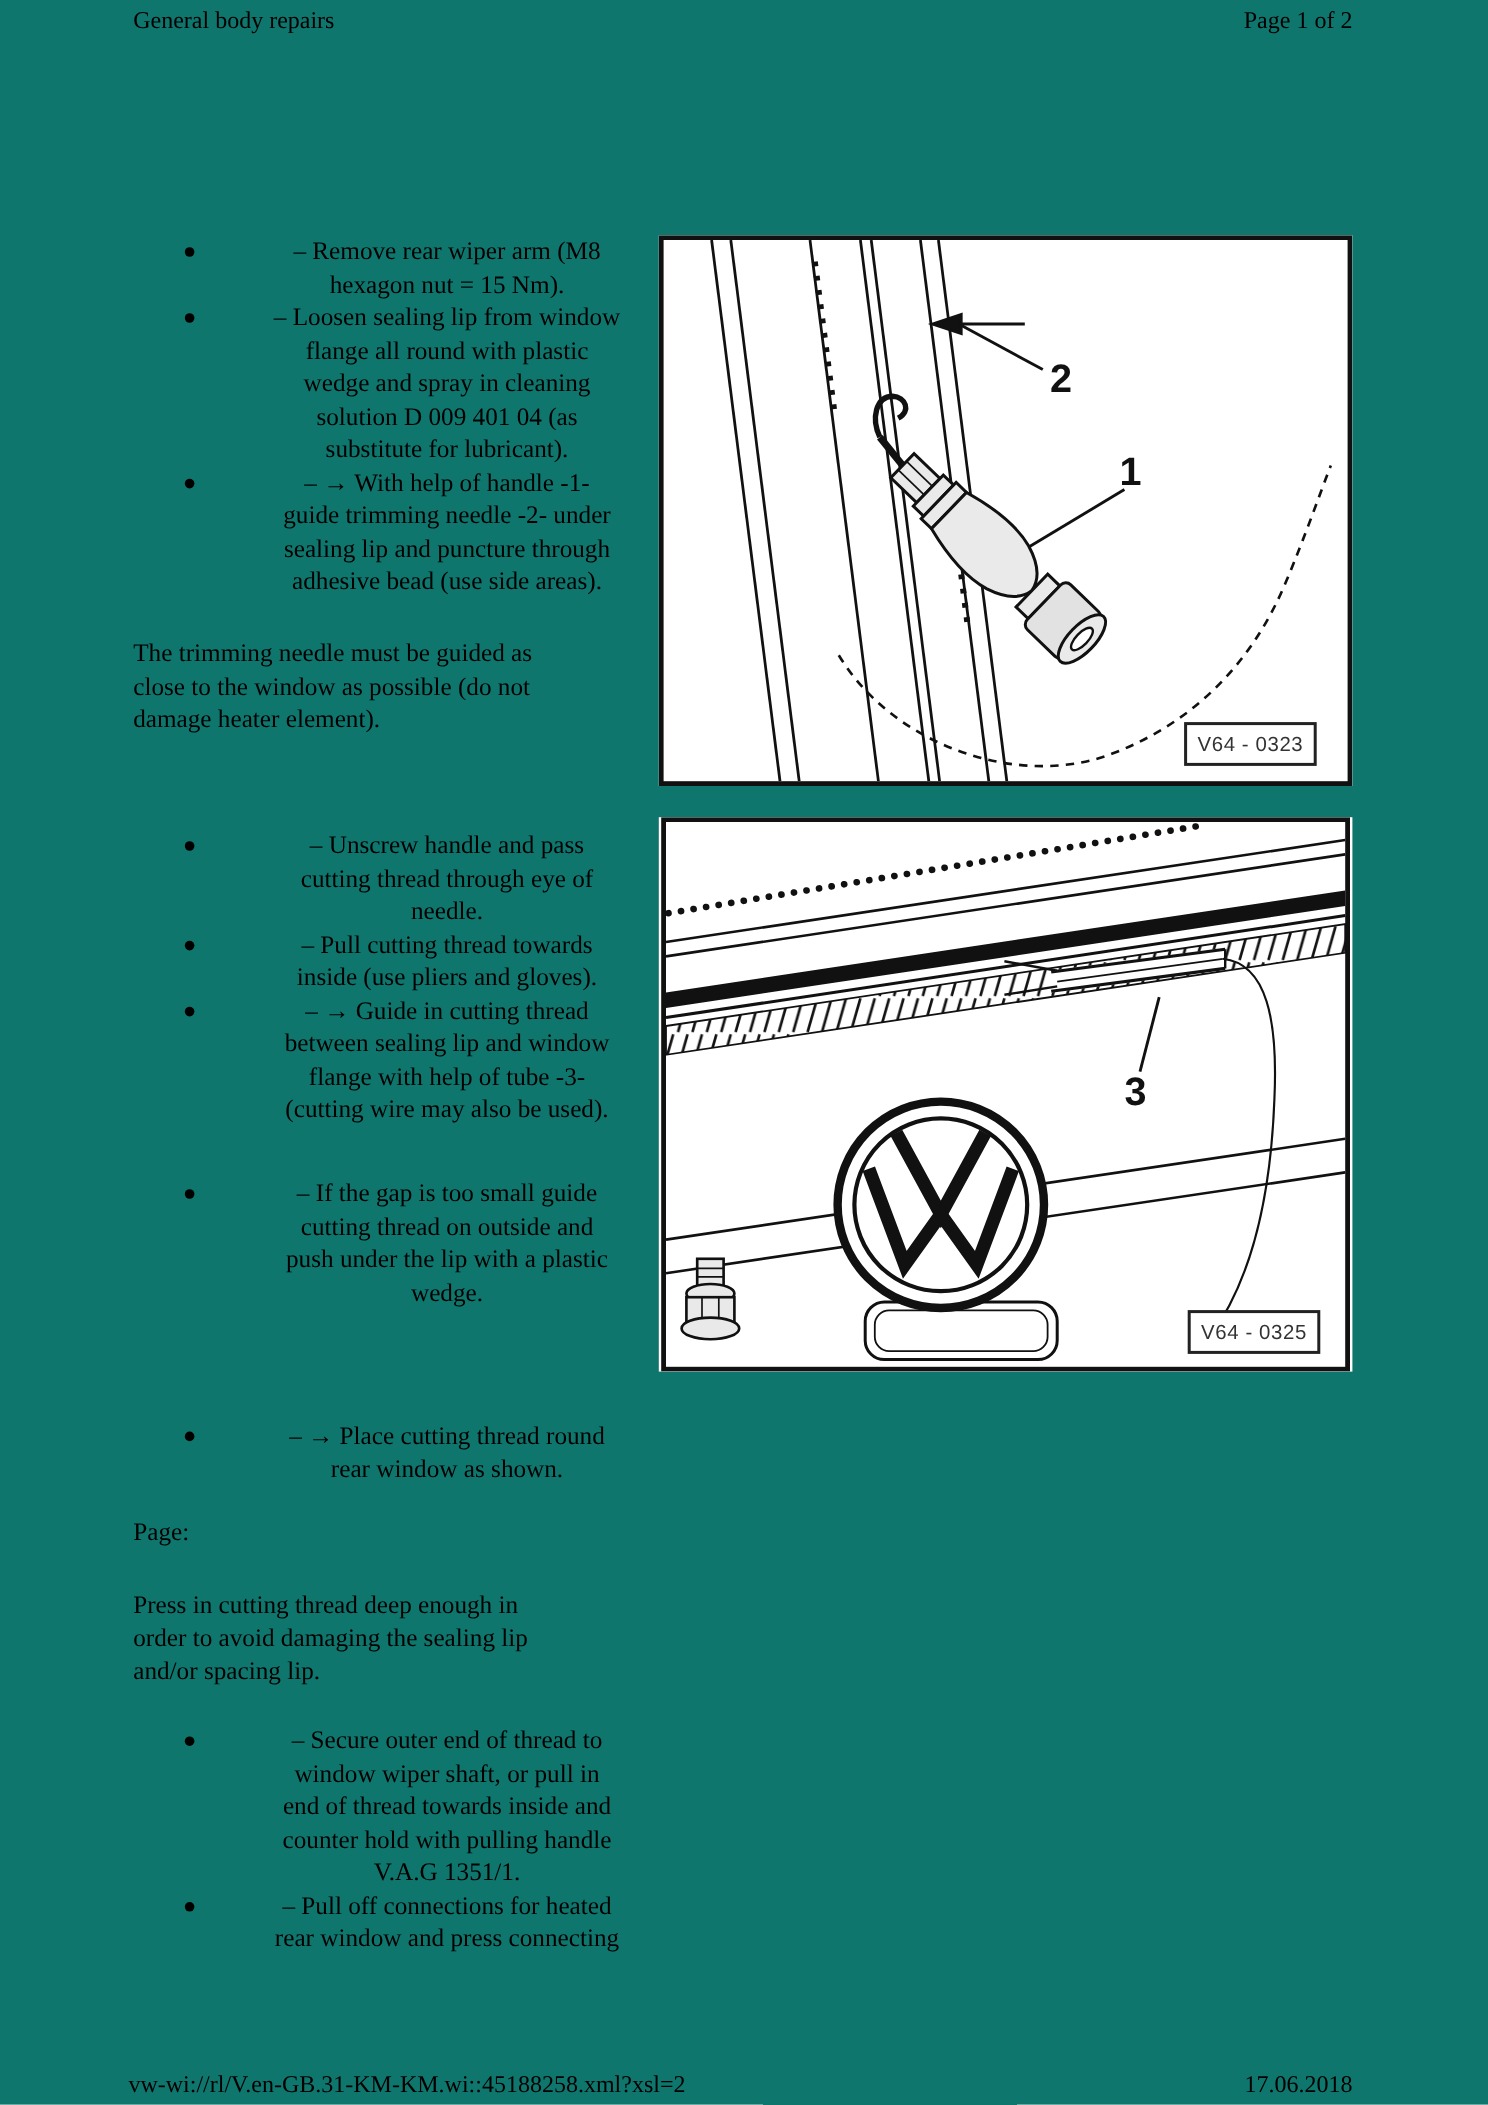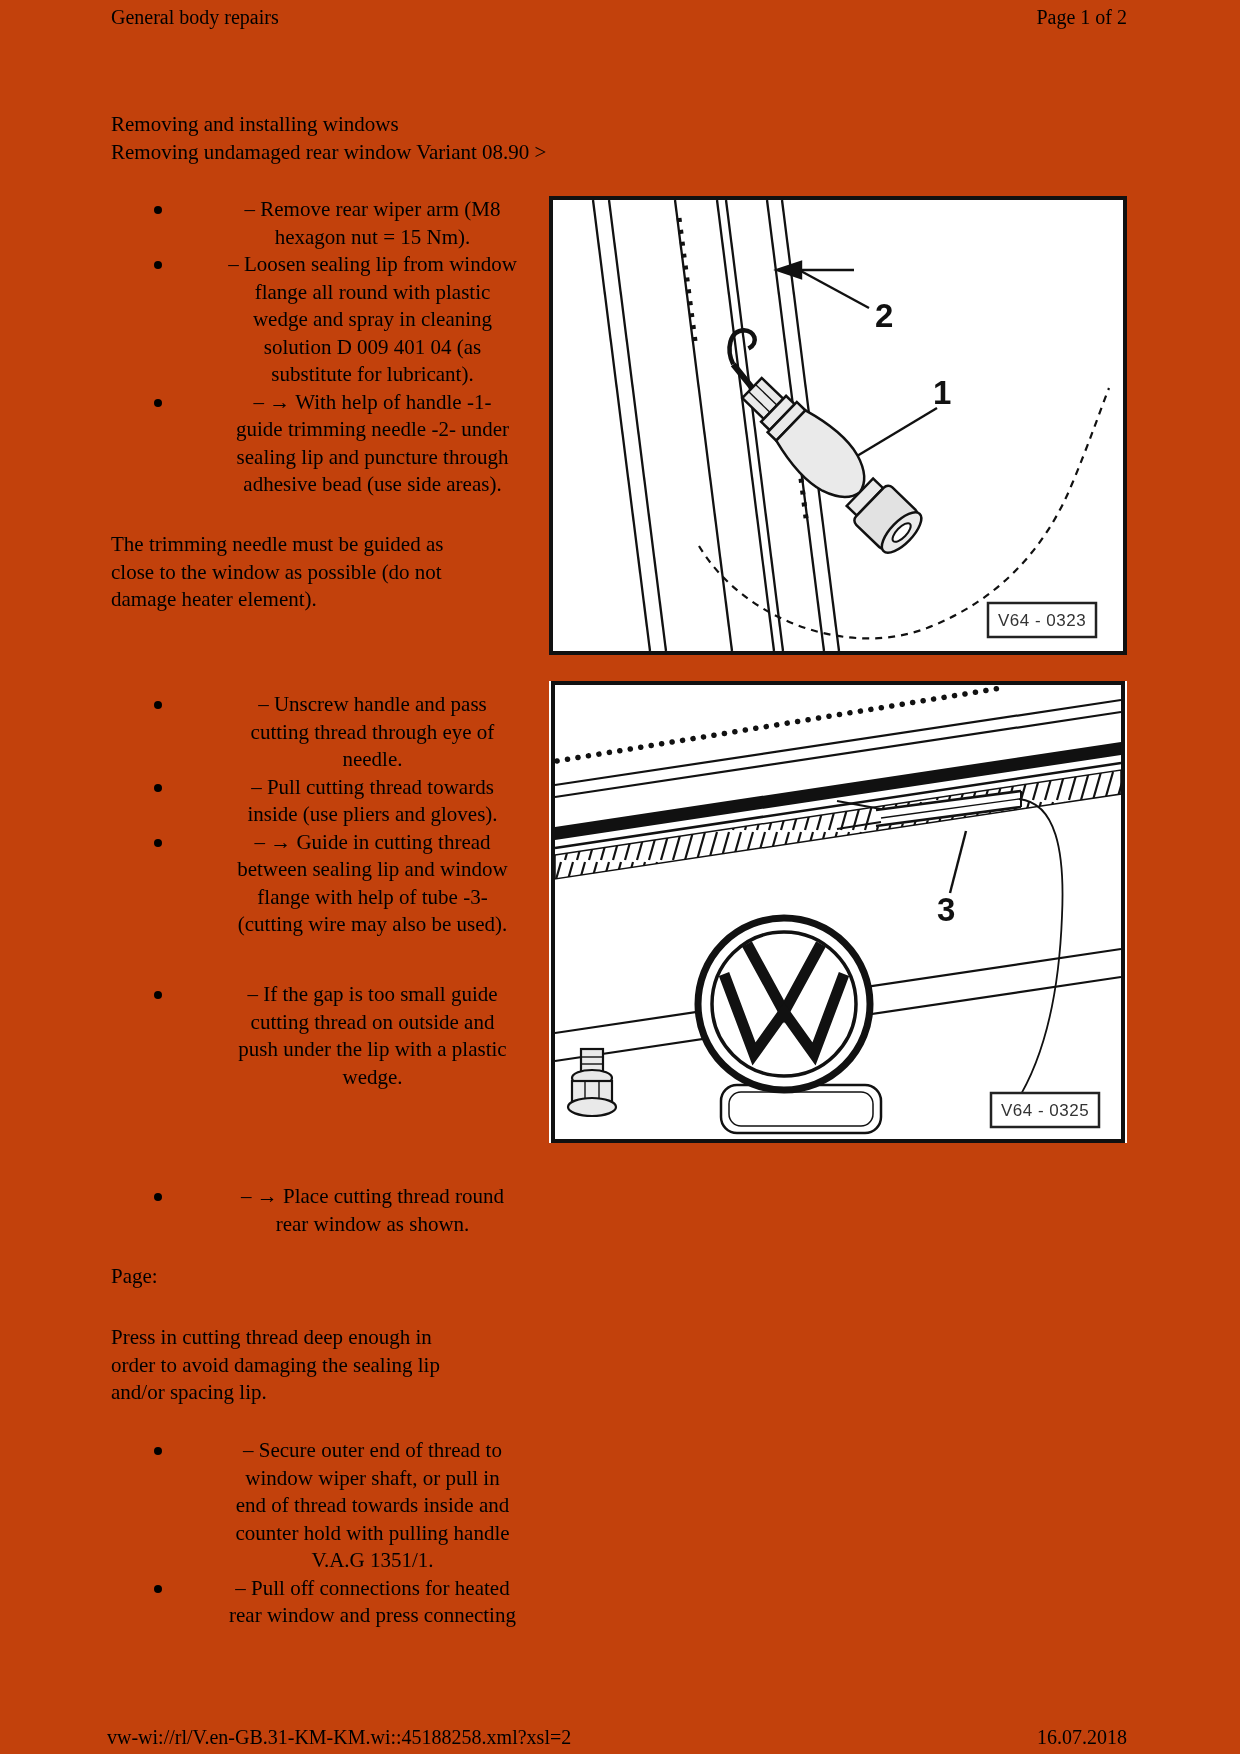--- a/index.html
+++ b/index.html
@@ -1,17 +1,17 @@
 <!DOCTYPE html>
 <html><head>
 <meta charset="utf-8">
 <style>
   html,body{margin:0;padding:0;background:#ffffff;}
   .page{
-    position:relative;width:1240px;height:1754px;background:#c2410c;
+    position:relative;width:1240px;height:1754px;background:#0f766e;
     font-family:"Liberation Serif","DejaVu Serif",serif;color:#000;overflow:hidden;
   }
   .abs{position:absolute;}
   .hdr{font-size:20px;line-height:24px;}
   .title{font-size:21px;line-height:27.5px;white-space:pre-line;}
   .para{font-size:21px;line-height:27.5px;white-space:pre-line;}
   ul.steps{position:absolute;margin:0;padding:0;list-style:none;}
   li.step{
     position:relative;padding-left:27px;font-size:21px;line-height:27.5px;
     white-space:pre-line;
@@ -27,24 +27,20 @@
   svg text.ref{font-family:"Liberation Sans","DejaVu Sans",sans-serif;font-size:17px;fill:#333;letter-spacing:0.5px;}
 </style>
 </head>
 <body>
 
 <div class="page">
 
   <div class="abs hdr" style="left:111px;top:5px;">General body repairs</div>
   <div class="abs hdr" style="right:113px;top:5px;">Page 1 of 2</div>
 
-  <div class="abs" style="left:111px;top:111px;">
-    <div class="title">Removing and installing windows</div>
-    <div class="title">Removing undamaged rear window Variant 08.90 &gt;</div>
-  </div>
 
   <ul class="steps" style="left:149px;top:196px;width:420px;">
     <li class="step">– Remove rear wiper arm (M8
 hexagon nut = 15 Nm).</li>
     <li class="step">– Loosen sealing lip from window
 flange all round with plastic
 wedge and spray in cleaning
 solution D 009 401 04 (as
 substitute for lubricant).</li>
     <li class="step">– → With help of handle -1-
@@ -213,15 +209,15 @@
     <li class="step">– Secure outer end of thread to
 window wiper shaft, or pull in
 end of thread towards inside and
 counter hold with pulling handle
 V.A.G 1351/1.</li>
     <li class="step">– Pull off connections for heated
 rear window and press connecting</li>
   </ul>
 
   <div class="abs ftr" style="left:107px;top:1725px;">vw-wi://rl/V.en-GB.31-KM-KM.wi::45188258.xml?xsl=2</div>
-  <div class="abs ftr" style="right:113px;top:1725px;">16.07.2018</div>
+  <div class="abs ftr" style="right:113px;top:1725px;">17.06.2018</div>
 
 </div>
 
 </body></html>

